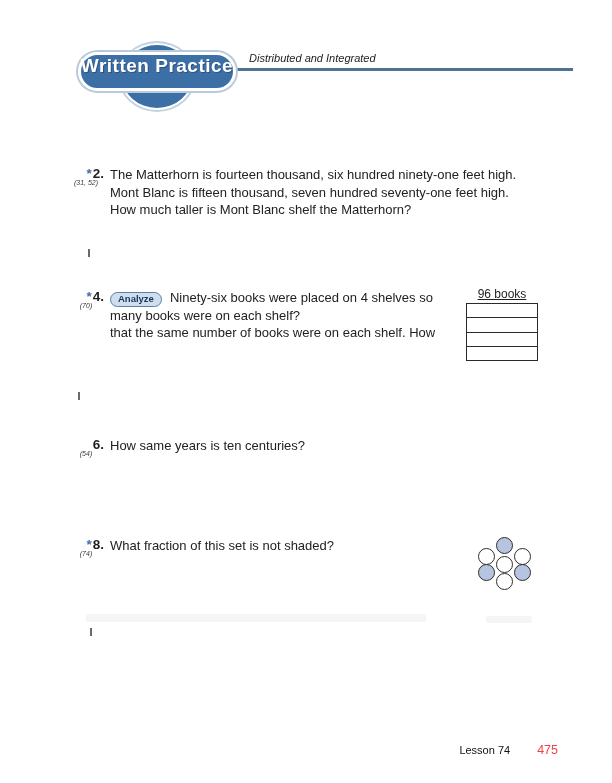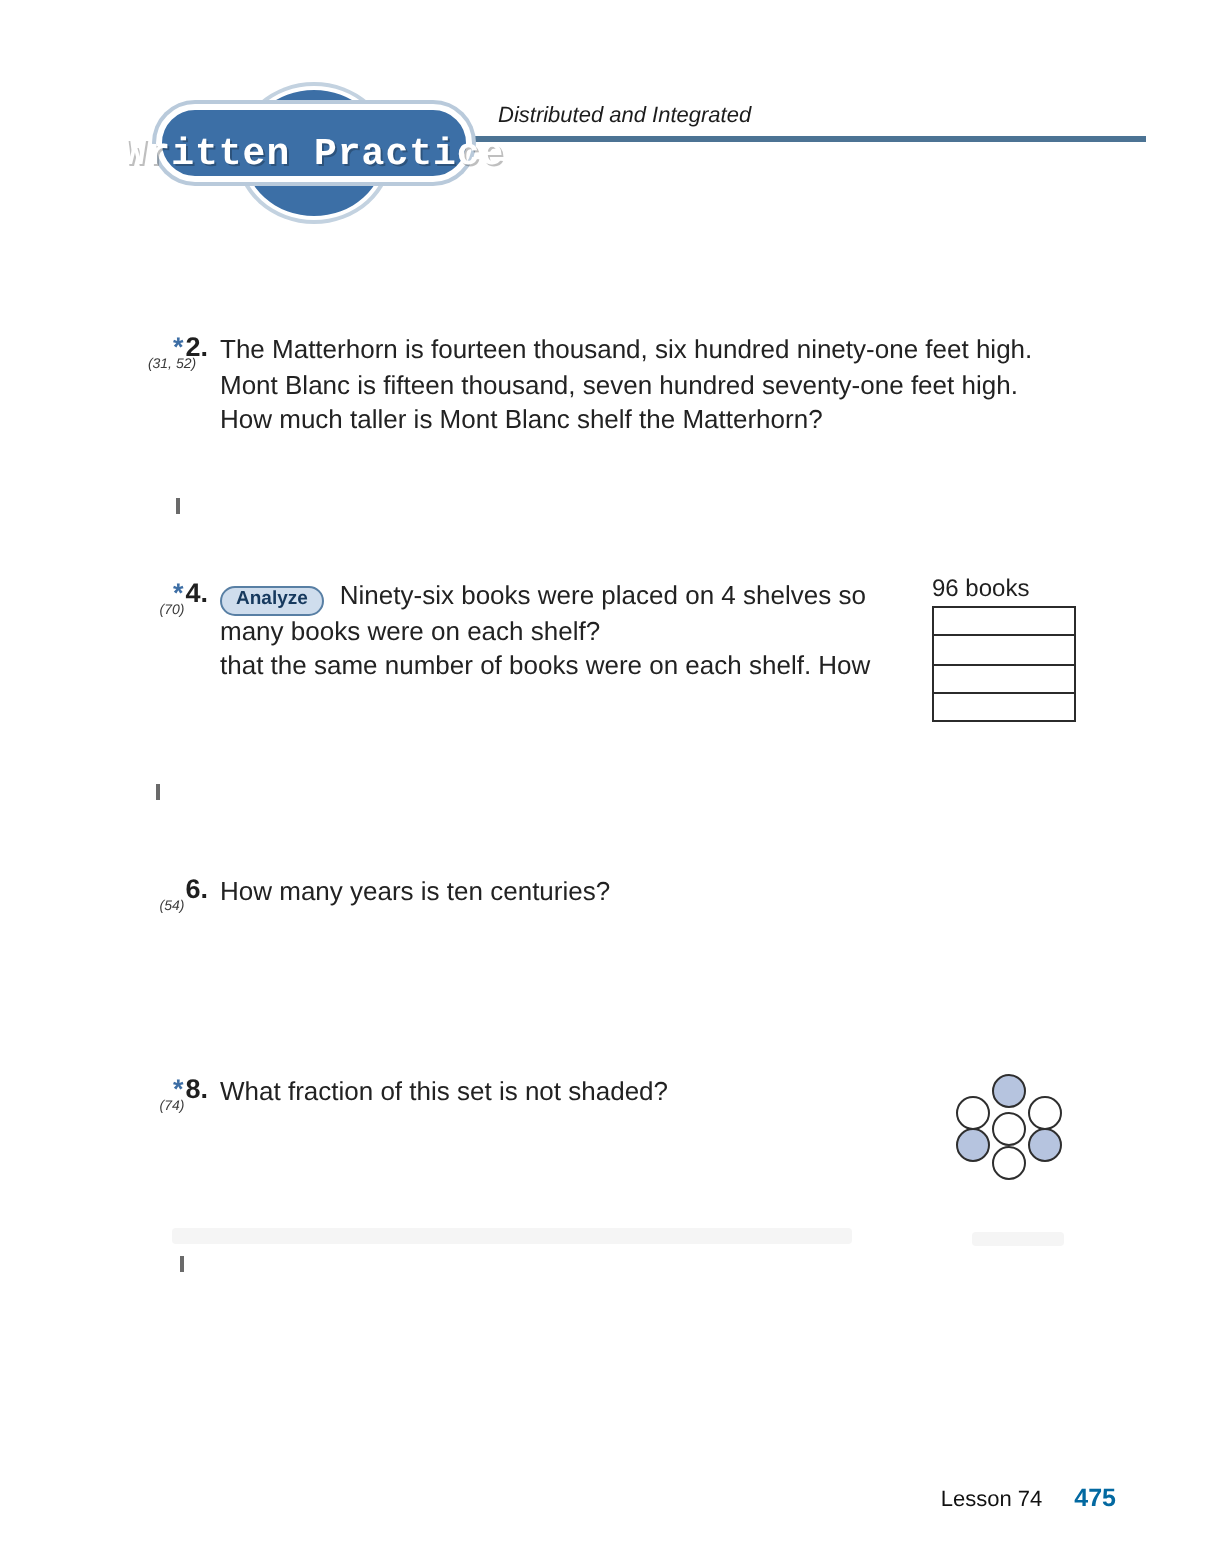--- a/index.html
+++ b/index.html
@@ -25,21 +25,21 @@
     width:343px;height:3px;
     background:var(--rule-color,#4c7394);
   }
   .logo-pill{
     position:absolute;left:78px;top:52px;
     width:152px;height:33px;
     background:var(--header-blue,#3c6fa6);
     border:3px solid #ffffff;
     box-shadow:0 0 0 2px #b9cadb;
     border-radius:20px;
-    display:flex;align-items:flex-end;justify-content:center;font-family:Liberation Mono, monospace;
+    display:flex;align-items:flex-start;justify-content:center;
   }
   .logo-pill span{
     color:#ffffff;font-weight:bold;font-size:19px;
     letter-spacing:.5px;
     text-shadow:1px 1px 0 rgba(0,0,0,.25);
     white-space:nowrap;
   }
   .subtitle{
     position:absolute;left:249px;top:52px;
     font-size:11px;font-style:italic;color:#1c1c1c;
@@ -70,22 +70,22 @@
     border-radius:9px;
     padding:0 7px 1px 7px;margin-right:8px;
     font-size:9.5px;font-weight:bold;color:var(--badge-text,#16395e);
     line-height:12px;
     text-align:right;
   }
 
   
   .shelf-diagram{position:absolute;left:466px;top:287px;width:72px;}
   .shelf-label{
-    text-align:left;font-size:12px;color:#1f1f1f;
-    margin-bottom:2px;white-space:nowrap;
+    text-align:center;font-size:12px;color:#1f1f1f;
+    margin-bottom:2px;white-space:nowrap;text-decoration:underline;
   }
   .shelf-table{
     width:70px;height:56px;border:1px solid #2b2b2b;
     display:flex;flex-direction:column;
     background:#ffffff;
   }
   .shelf-row{flex:1;border-top:1.4px solid #2b2b2b;}
   .shelf-row:first-child{border-top:none;}
 
   
@@ -95,21 +95,21 @@
     border:1.6px solid #2e2e2e;background:#ffffff;box-sizing:border-box;
   }
   .set-circle.shaded{background:var(--shade-fill,#b6c4df);}
 
   
   .footer{
     position:absolute;left:400px;top:740px;width:158px;
     text-align:right;white-space:nowrap;
   }
   .footer .lesson{font-size:11px;font-weight:normal;color:#111111;}
-  .footer .pageno{font-size:12.5px;font-weight:bold;color:#0369a1;margin-left:16px;}
+  .footer .pageno{font-size:12.5px;font-weight:normal;color:#ef4444;margin-left:27px;}
 
   
   .tick{position:absolute;width:1.5px;height:8px;background:#6a6a6a;}
   .smudge{position:absolute;background:rgba(60,60,60,0.05);border-radius:2px;}
 </style>
 </head>
 <body>
 
 <div class="page" style="--header-blue: #3c6fa6; --rule-color: #4c7394; --badge-fill: #cfdded; --badge-border: #587fa4; --badge-text: #16395e; --star-color: #3d6ea5; --shade-fill: #b6c4df; --text-color: #2b2b2b;">
 
@@ -147,21 +147,21 @@
         <div class="shelf-row"></div>
         <div class="shelf-row"></div>
         <div class="shelf-row"></div>
       </div>
   </div>
 
   <section class="problem" style="top:437px">
     <div class="pnum"><span class="star"></span><span>6.</span></div>
     <div class="pref">(54)</div>
     <div class="ptext">
-      <div class="pline">How many years is ten centuries?</div>
+      <div class="pline">How same years is ten centuries?</div>
     </div>
   </section>
 
   <section class="problem" style="top:537px">
     <div class="pnum"><span class="star">*</span><span>8.</span></div>
     <div class="pref">(74)</div>
     <div class="ptext">
       <div class="pline">What fraction of this set is not shaded?</div>
     </div>
   </section>

